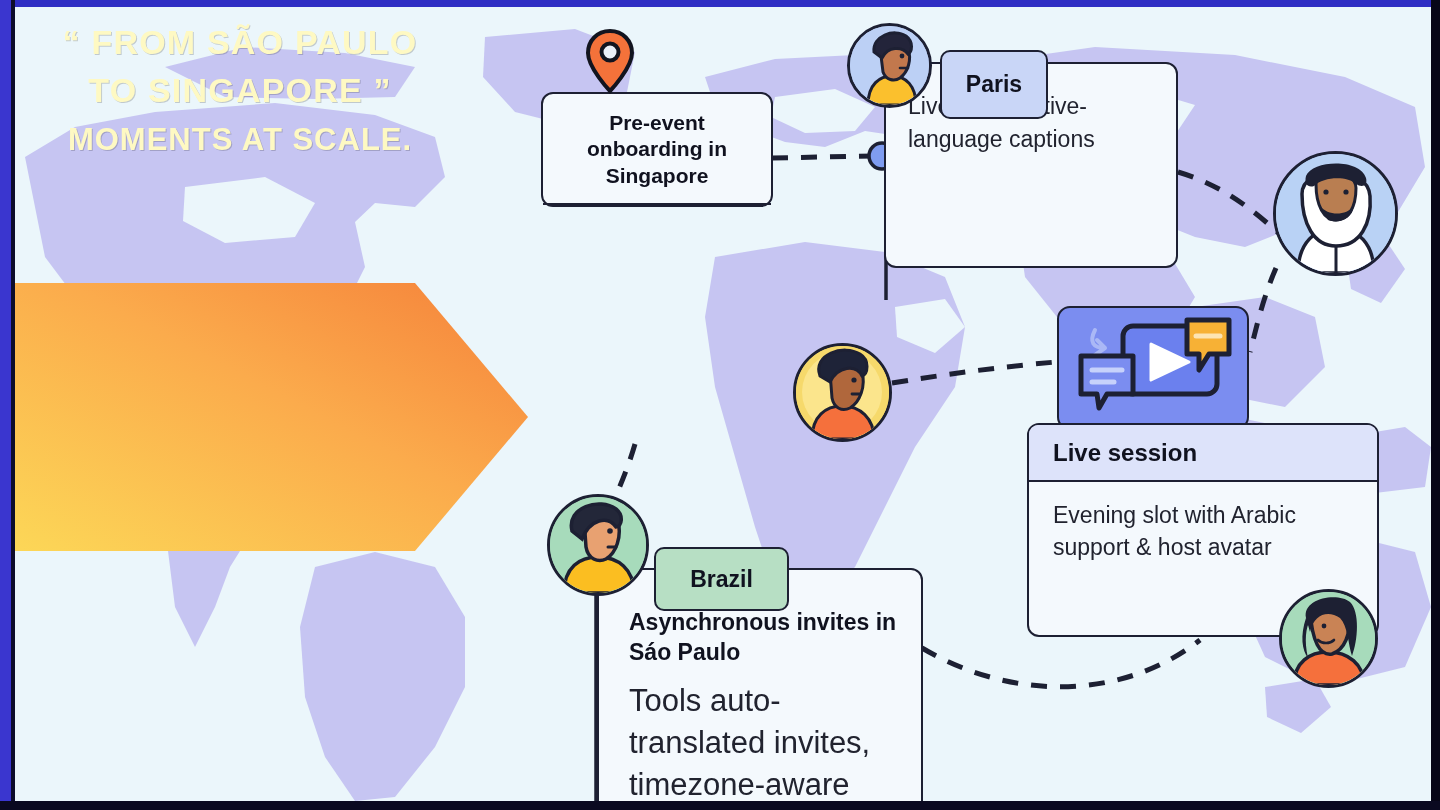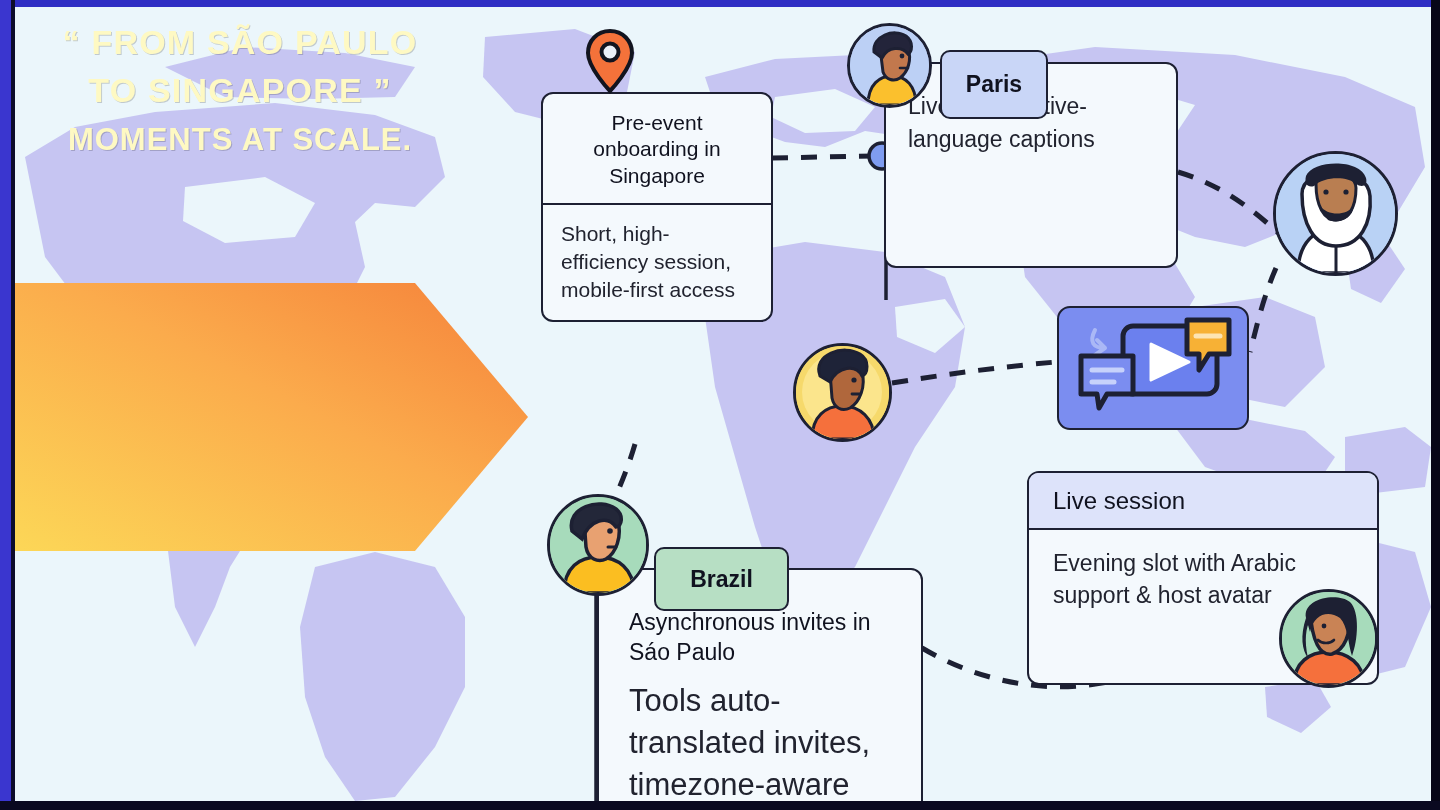--- a/index.html
+++ b/index.html
@@ -20,40 +20,40 @@
   
   .map{position:absolute;left:15px;top:7px;width:1416px;height:794px;background:#ebf6fb;overflow:hidden;}
 
   
   .wires{position:absolute;left:0;top:0;width:1440px;height:810px;z-index:12;pointer-events:none;}
 
   
   .card{position:absolute;background:#f4f9fd;border:2.5px solid #1d2033;border-radius:12px;z-index:20;}
   .card-head{padding:14px 18px 12px 18px;border-bottom:2.5px solid #1d2033;}
   .card-head.plain{border-bottom:none;}
-  .card-title{font-size:21px;font-weight:normal;color:#10121f;line-height:1.25;}
+  .card-title{font-size:21px;font-weight:bold;color:#10121f;line-height:1.25;}
   .card-body{padding:14px 18px 16px 18px;font-size:21px;color:#21232f;line-height:1.34;}
 
   
   #card-singapore{left:541px;top:92px;width:228px;}
   #card-singapore .card-head{text-align:center;padding:16px 16px 14px 16px;}
   #card-singapore .card-body{padding:15px 16px 16px 18px;}
 
   .pin{position:absolute;left:585px;top:28px;width:50px;height:66px;z-index:22;}
 
   
   #card-paris{left:884px;top:62px;width:290px;height:202px;}
   #card-paris .card-body{padding:26px 22px 18px 22px;font-size:23px;line-height:1.42;}
   .tag{position:absolute;z-index:26;border:2.5px solid #1d2033;border-radius:10px;
        font-size:23px;font-weight:bold;color:#10121f;display:flex;align-items:center;justify-content:center;}
   #tag-paris{left:940px;top:50px;width:104px;height:65px;background:#c9d6f7;}
   #tag-brazil{left:654px;top:547px;width:131px;height:60px;background:#b7dfc4;}
 
   
-  #card-live{left:1027px;top:423px;width:348px;height:210px;margin-top:48px;}
+  #card-live{left:1027px;top:423px;width:348px;height:210px;}
   #card-live .card-head{background:#dde3fa;border-radius:9px 9px 0 0;padding:13px 20px 12px 24px;}
   #card-live .card-title{font-size:24px;}
   #card-live .card-body{padding:18px 20px 16px 24px;font-size:23px;line-height:1.38;}
 
   .video-panel{position:absolute;left:1057px;top:306px;width:188px;height:120px;
                background:#7b8df0;border:2.5px solid #1d2033;border-radius:13px;z-index:18;overflow:hidden;}
 
   
   #card-brazil{left:597px;top:568px;width:322px;height:250px;}
   #card-brazil .card-head{border-bottom:none;padding:38px 22px 0 30px;}
@@ -153,21 +153,20 @@
 
   <svg class="pin" viewBox="0 0 50 66">
     <path d="M25 3 C12 3 3 13 3 25 C3 40 25 63 25 63 C25 63 47 40 47 25 C47 13 38 3 25 3 Z" fill="#f4723a" stroke="#12141f" stroke-width="4"></path>
     <circle cx="25" cy="24" r="8.5" fill="#ebf0f8" stroke="#12141f" stroke-width="4"></circle>
   </svg>
 
   <div class="card" id="card-singapore">
     <div class="card-head">
       <div class="card-title">Pre-event onboarding in Singapore</div>
     </div>
-    <div class="card-body">Short, high-efficiency session, mobile-first access</div>
   </div>
 
   <div class="card" id="card-paris">
     <div class="card-body">Live Q&amp;A, native-language captions</div>
   </div>
   <div class="tag" id="tag-paris">Paris</div>
 
   <div class="video-panel">
     <svg width="184" height="116" viewBox="0 0 184 116">
 

